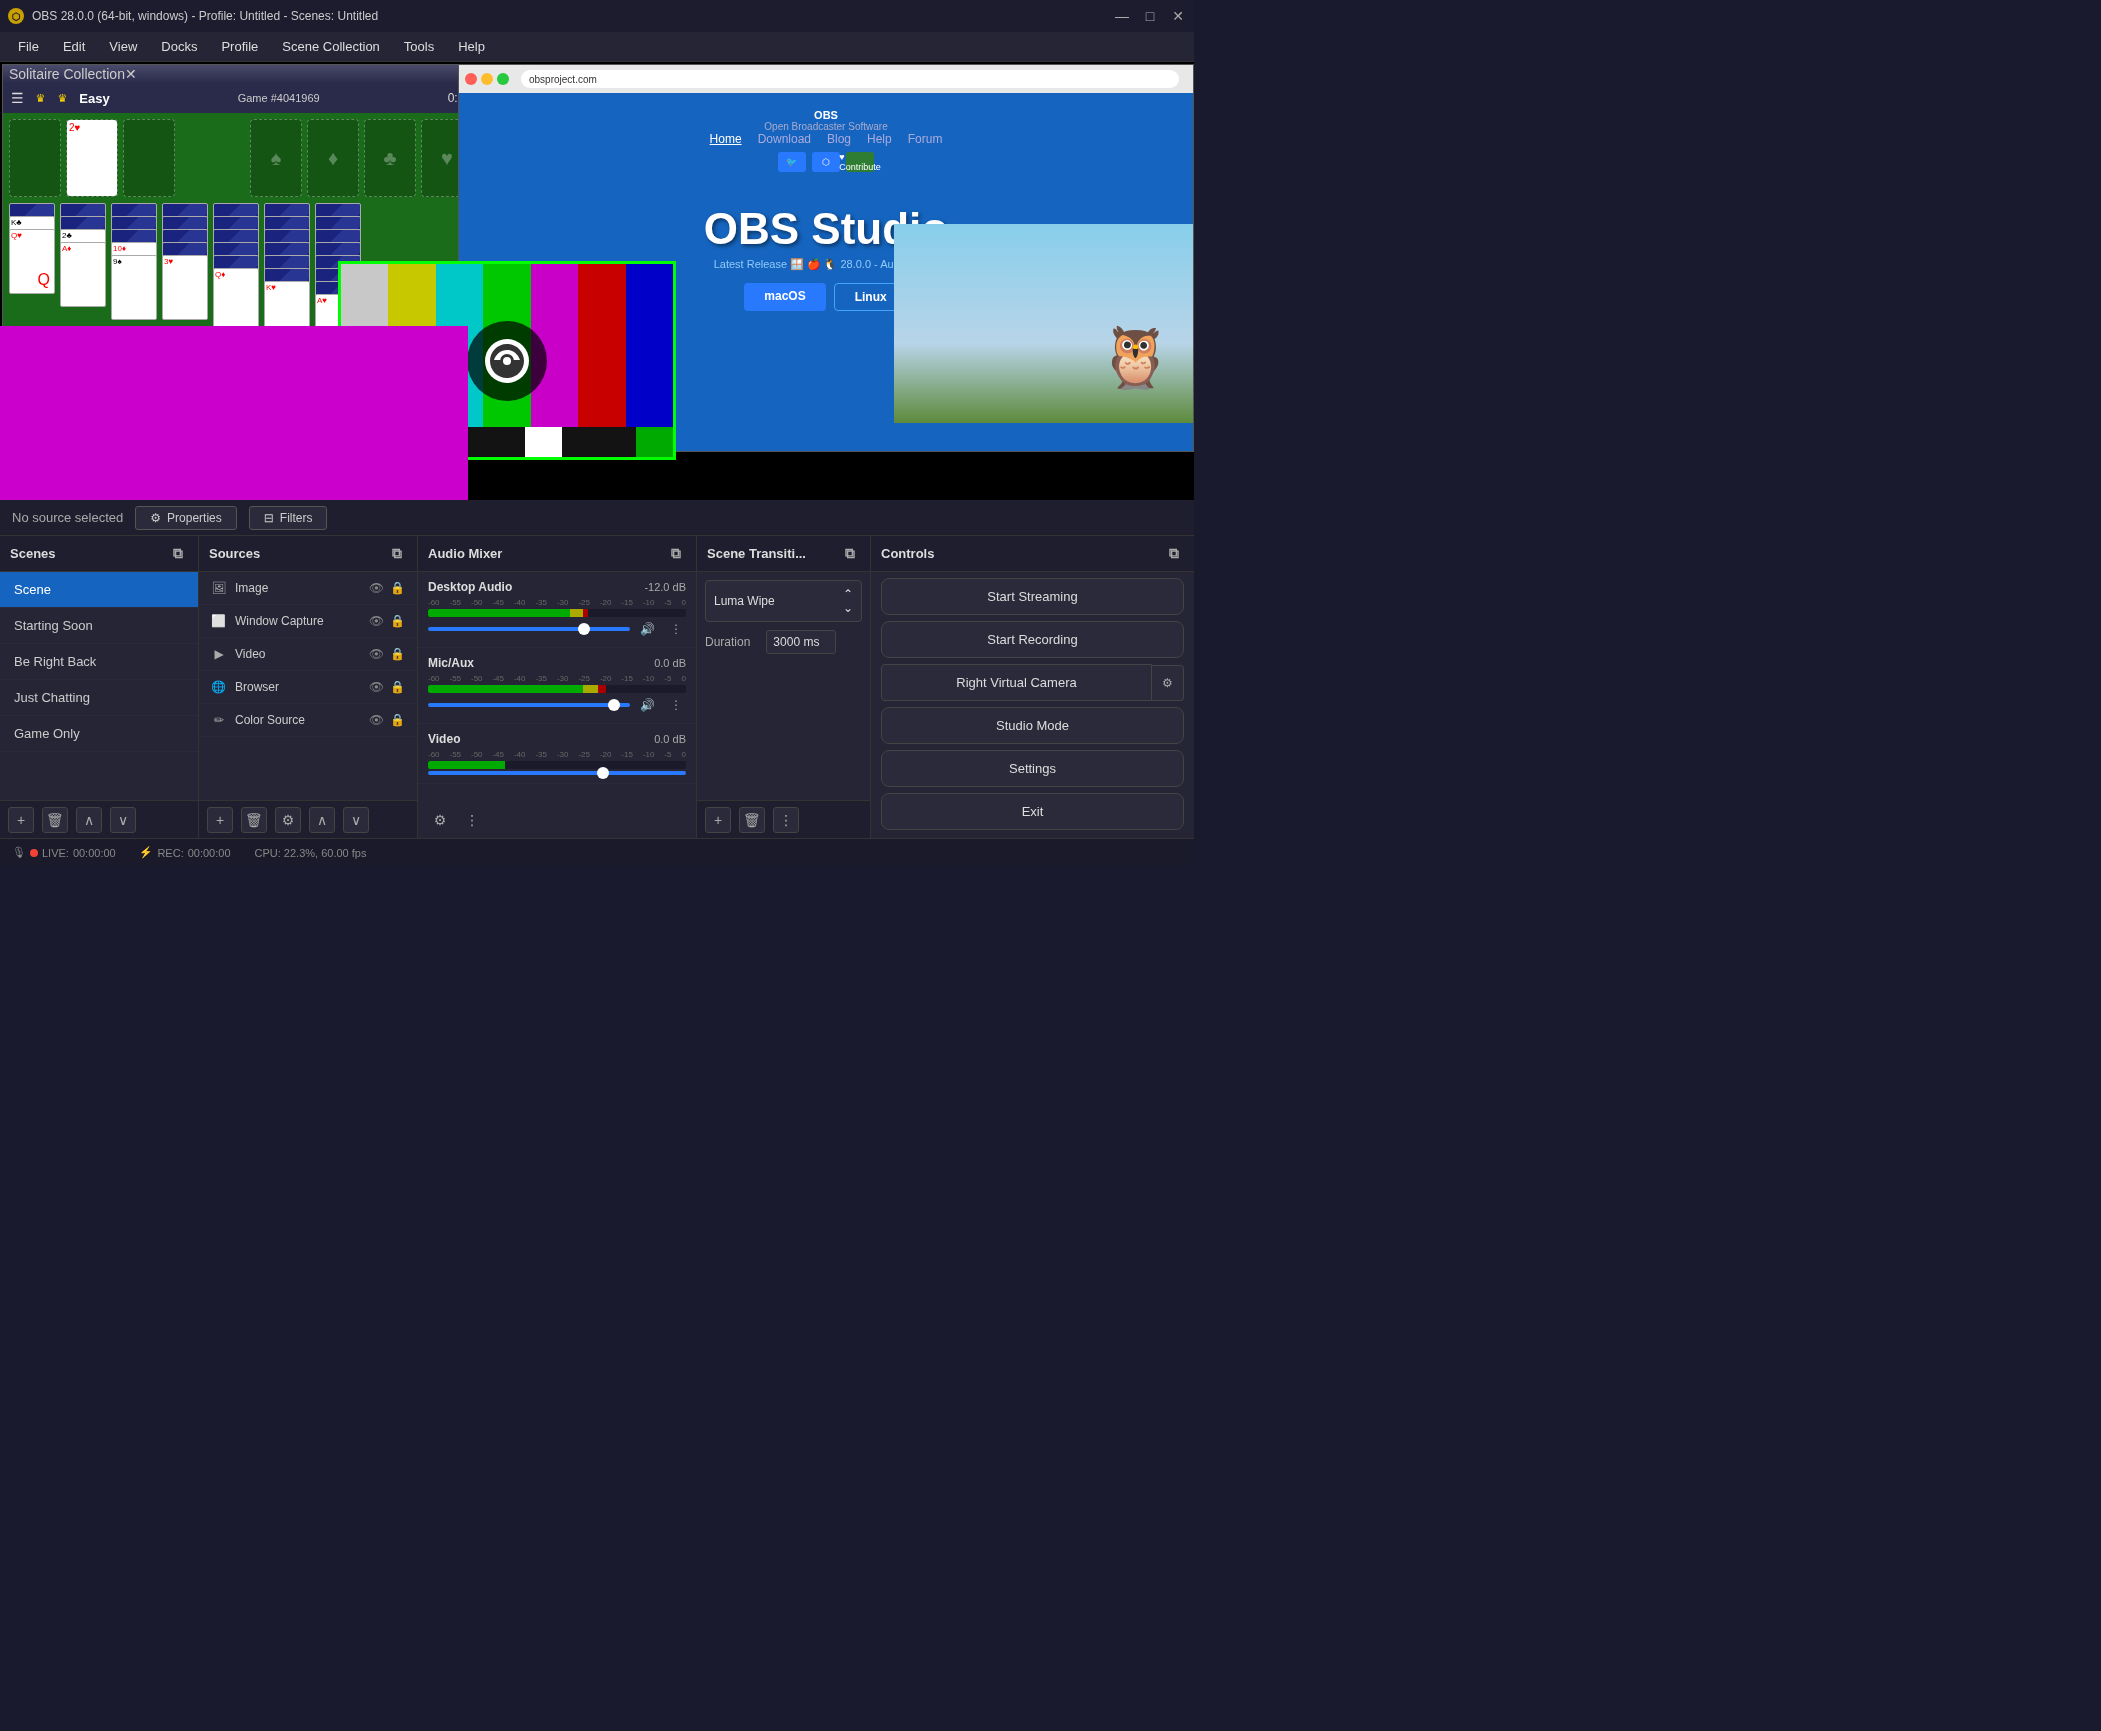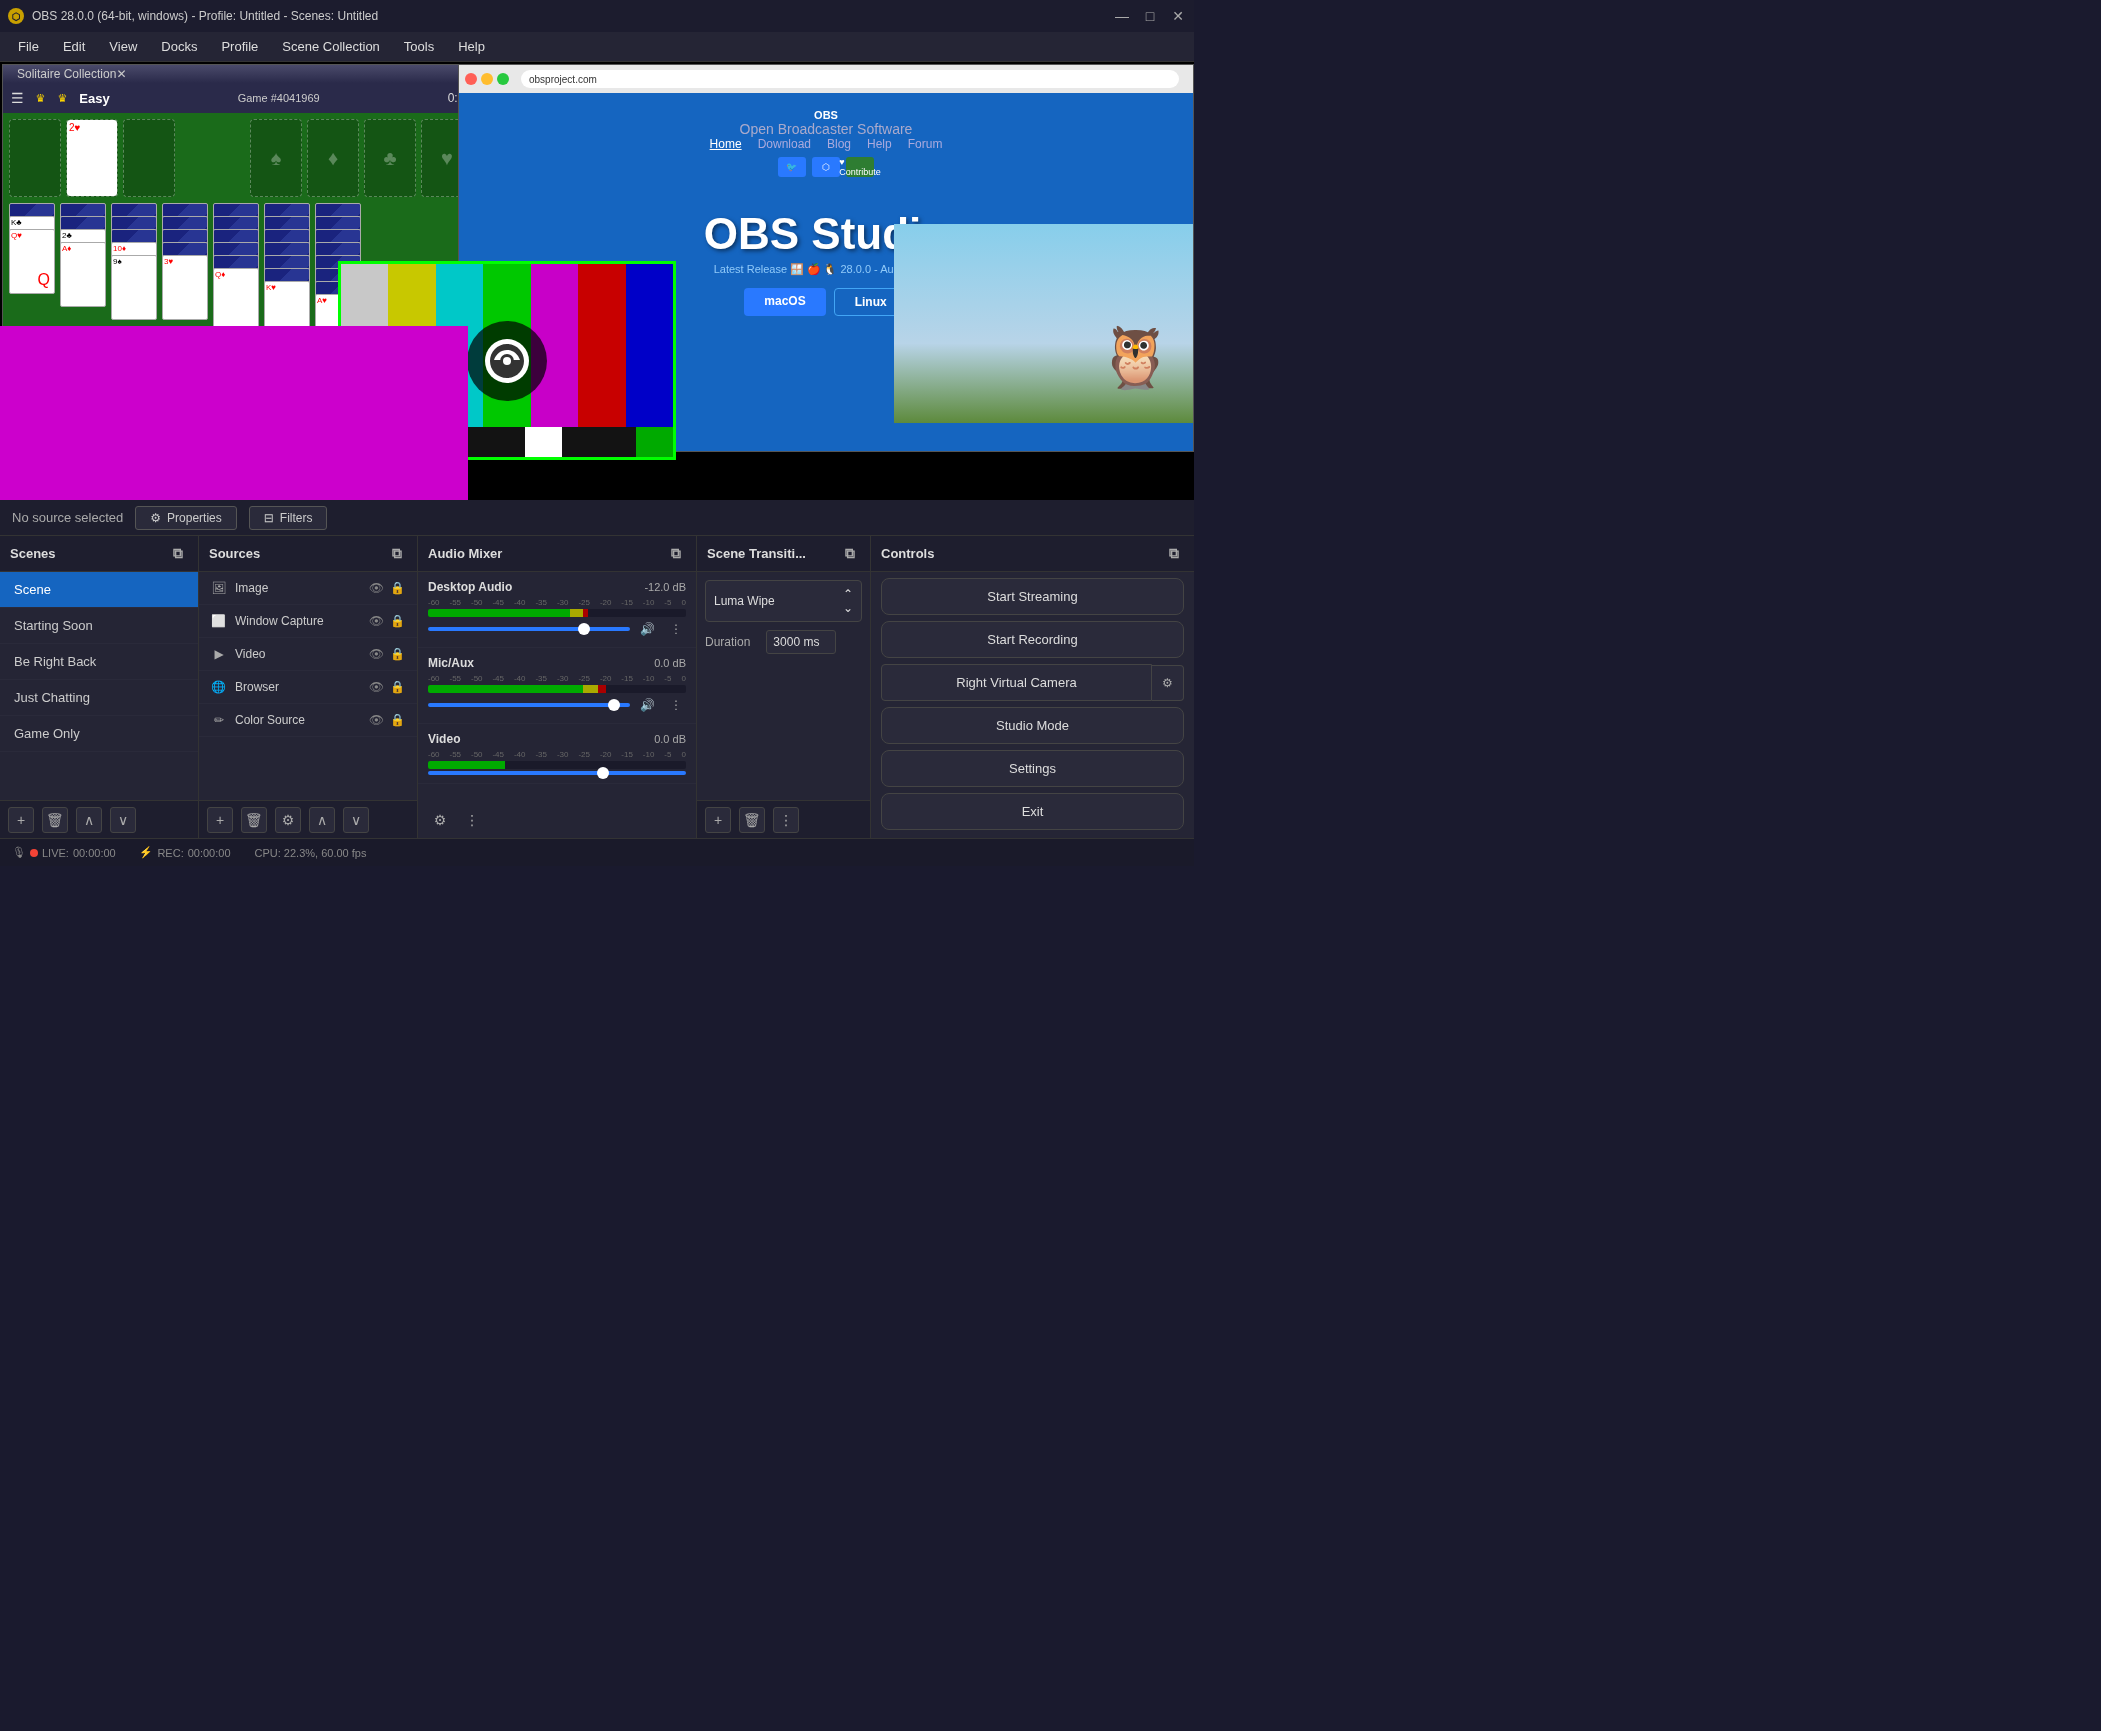--- a/index.html
+++ b/index.html
@@ -104,22 +104,22 @@
       height: 388px;
       background: #1a5c1a;
       border: 1px solid #555;
       overflow: hidden;
     }
     .solitaire-title {
       background: linear-gradient(180deg, #4a4a6a 0%, #2a2a4a 100%);
       height: 18px;
       display: flex;
       align-items: center;
-      padding: 0 14px;
-      font-size: 12px;
+      padding: 0 6px;
+      font-size: 14px;
       color: #ccc;
       justify-content: flex-start;
     }
     .solitaire-header {
       background: #2a2a4a;
       height: 30px;
       display: flex;
       align-items: center;
       padding: 0 8px;
       gap: 12px;
@@ -781,21 +781,21 @@
       <div class="browser-nav">
         <div style="display:flex;gap:4px;">
           <div style="width:12px;height:12px;background:#ff5f56;border-radius:50%;"></div>
           <div style="width:12px;height:12px;background:#ffbd2e;border-radius:50%;"></div>
           <div style="width:12px;height:12px;background:#27c93f;border-radius:50%;"></div>
         </div>
         <div style="flex:1;background:white;border-radius:10px;height:18px;margin:0 8px;font-size:10px;color:#333;display:flex;align-items:center;padding:0 8px;">obsproject.com</div>
       </div>
       <div class="browser-content">
         <div style="font-size:11px;font-weight:bold;color:white;">OBS</div>
-        <div style="font-size:14px;color:#aac;">Open Broadcaster Software</div>
+        <div style="font-size:10px;color:#aac;">Open Broadcaster Software</div>
         <div class="browser-nav-links">
           <span style="color:white;text-decoration:underline;">Home</span>
           <span>Download</span>
           <span>Blog</span>
           <span>Help</span>
           <span>Forum</span>
         </div>
         <div class="browser-icons">
           <div class="browser-icon-btn">🐦</div>
           <div class="browser-icon-btn">⬡</div>

